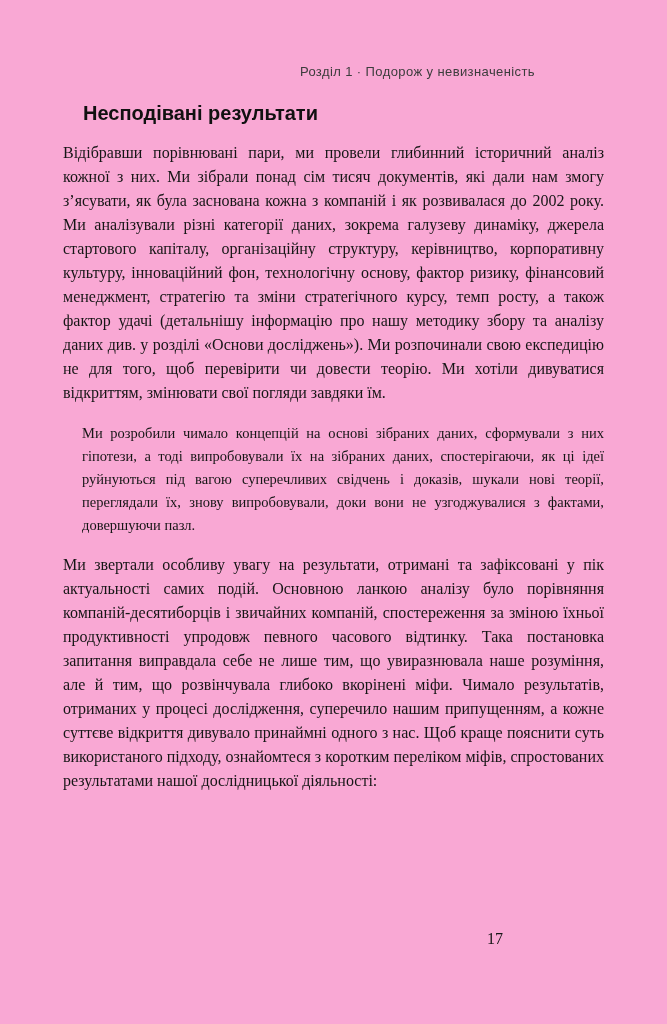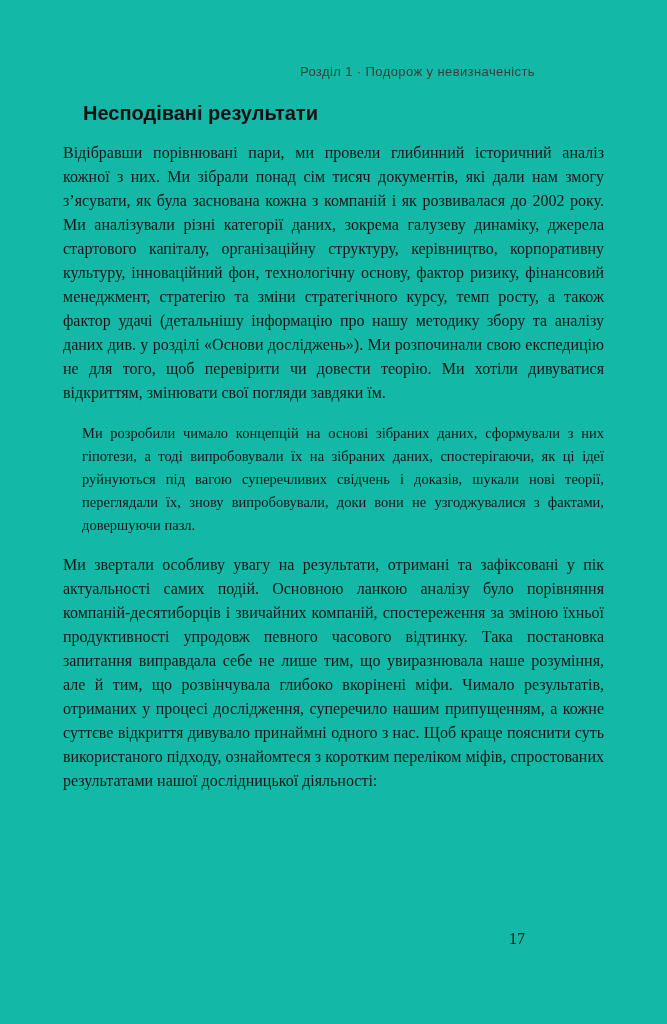--- a/index.html
+++ b/index.html
@@ -4,21 +4,21 @@
 <style>
   html, body {
     margin: 0;
     padding: 0;
     background: #ffffff;
   }
   .page {
     position: relative;
     width: 667px;
     height: 1024px;
-    background: #14b8a6;
+    background: #f9a8d4;
     color: #161616;
     font-family: "Liberation Serif", "DejaVu Serif", serif;
     overflow: hidden;
     box-sizing: border-box;
   }
   .running-header {
     margin-top: 64px;
     padding-right: 132px;
     text-align: right;
     font-family: "Liberation Sans", "DejaVu Sans", sans-serif;
@@ -50,21 +50,21 @@
     padding: 0;
     font-size: 14.5px;
     line-height: 23px;
     text-align: justify;
     text-justify: inter-word;
     hyphens: auto;
     -webkit-hyphens: auto;
   }
   .page-number {
     position: absolute;
-    left: 509px;
+    left: 487px;
     bottom: 76px;
     font-size: 16px;
     color: #161616;
     font-family: "Liberation Serif", "DejaVu Serif", serif;
   }
 </style>
 </head>
 <body>
 
 <div class="page">

